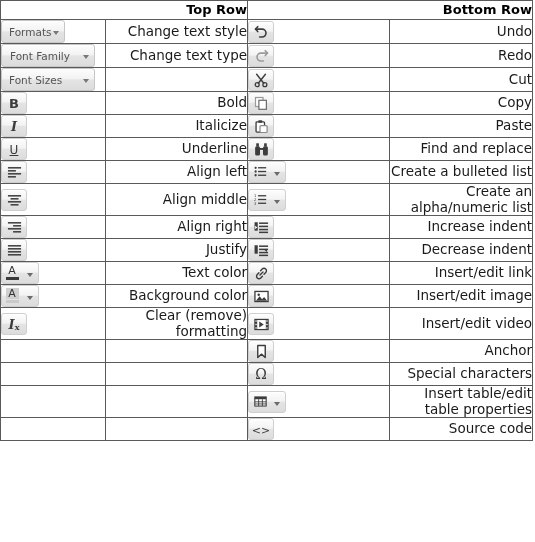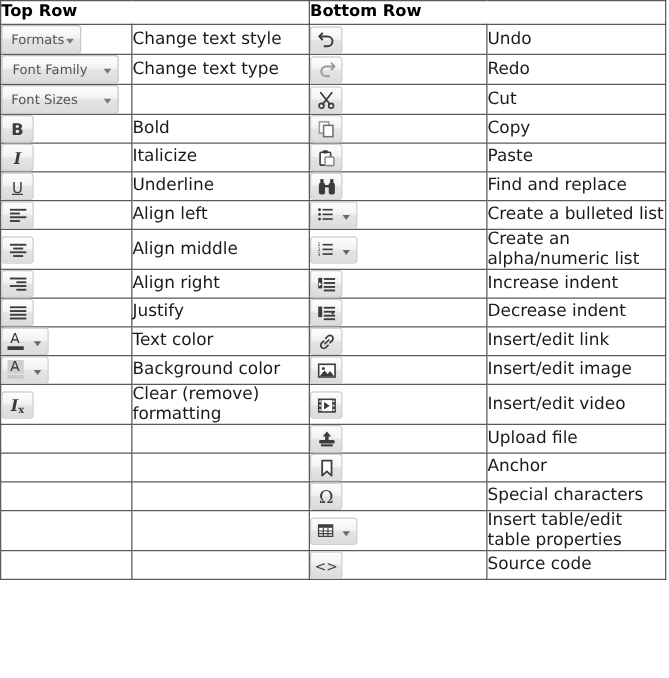--- a/index.html
+++ b/index.html
@@ -34,33 +34,34 @@
   col.c-icon-a { width: 105px; }
   col.c-text-a { width: 142px; }
   col.c-icon-b { width: 142px; }
   col.c-text-b { width: 143px; }
 
   th.hdr {
     background: #9dc3e6;
     color: #000000;
     font-size: 13px;
     font-weight: bold;
-    text-align: left;
+    text-align: right;
     height: 18px;
     line-height: 18px;
     padding: 0;
     font-family: "DejaVu Sans", "Liberation Sans", sans-serif;
   }
 
   td.label {
     font-size: 13.5px;
     color: #1a1a1a;
     padding: 3px 4px 3px 6px;
     line-height: 1.15;
     font-family: "DejaVu Sans", "Liberation Sans", sans-serif;
+    text-align: right;
   }
 
   td.iconcell {
     padding: 2px 0 2px 4px;
     text-align: left;
   }
 
   
   .btn {
     display: inline-block;
@@ -335,31 +336,20 @@
                 <rect x="13.1" y="7.3" width="1.4" height="1.4" fill="#fff"></rect>
                 <rect x="13.1" y="11" width="1.4" height="1.4" fill="#fff"></rect>
                 <path d="M5.6 4.8 L10.4 8 L5.6 11.2 Z" fill="#3c3c3c"></path>
               </svg></span></span></td>
         <td class="label">Insert/edit video</td>
       </tr>
       <tr>
         <td class="iconcell"></td>
         <td class="label"></td>
         <td class="iconcell"><span class="btn"><span><svg width="15" height="15" viewBox="0 0 16 16" fill="none" xmlns="http://www.w3.org/2000/svg">
-                <path d="M8 1.2 L11.6 5.6 H4.4 Z" fill="#3c3c3c"></path>
-                <rect x="6.5" y="5.2" width="3" height="3.4" fill="#3c3c3c"></rect>
-                <rect x="1.4" y="8.6" width="13.2" height="3" rx="1.2" fill="#3c3c3c"></rect>
-                <rect x="3" y="12.2" width="10" height="1.8" fill="#3c3c3c"></rect>
-              </svg></span></span></td>
-        <td class="label">Upload file</td>
-      </tr>
-      <tr>
-        <td class="iconcell"></td>
-        <td class="label"></td>
-        <td class="iconcell"><span class="btn"><span><svg width="15" height="15" viewBox="0 0 16 16" fill="none" xmlns="http://www.w3.org/2000/svg">
                 <path d="M4 1.6 H12 V14.4 L8 10.8 L4 14.4 Z" stroke="#3c3c3c" stroke-width="1.5" fill="#fff" stroke-linejoin="round"></path>
               </svg></span></span></td>
         <td class="label">Anchor</td>
       </tr>
       <tr>
         <td class="iconcell"></td>
         <td class="label"></td>
         <td class="iconcell"><span class="btn"><span class="glyph omega serif">Ω</span></span></td>
         <td class="label">Special characters</td>
       </tr>

